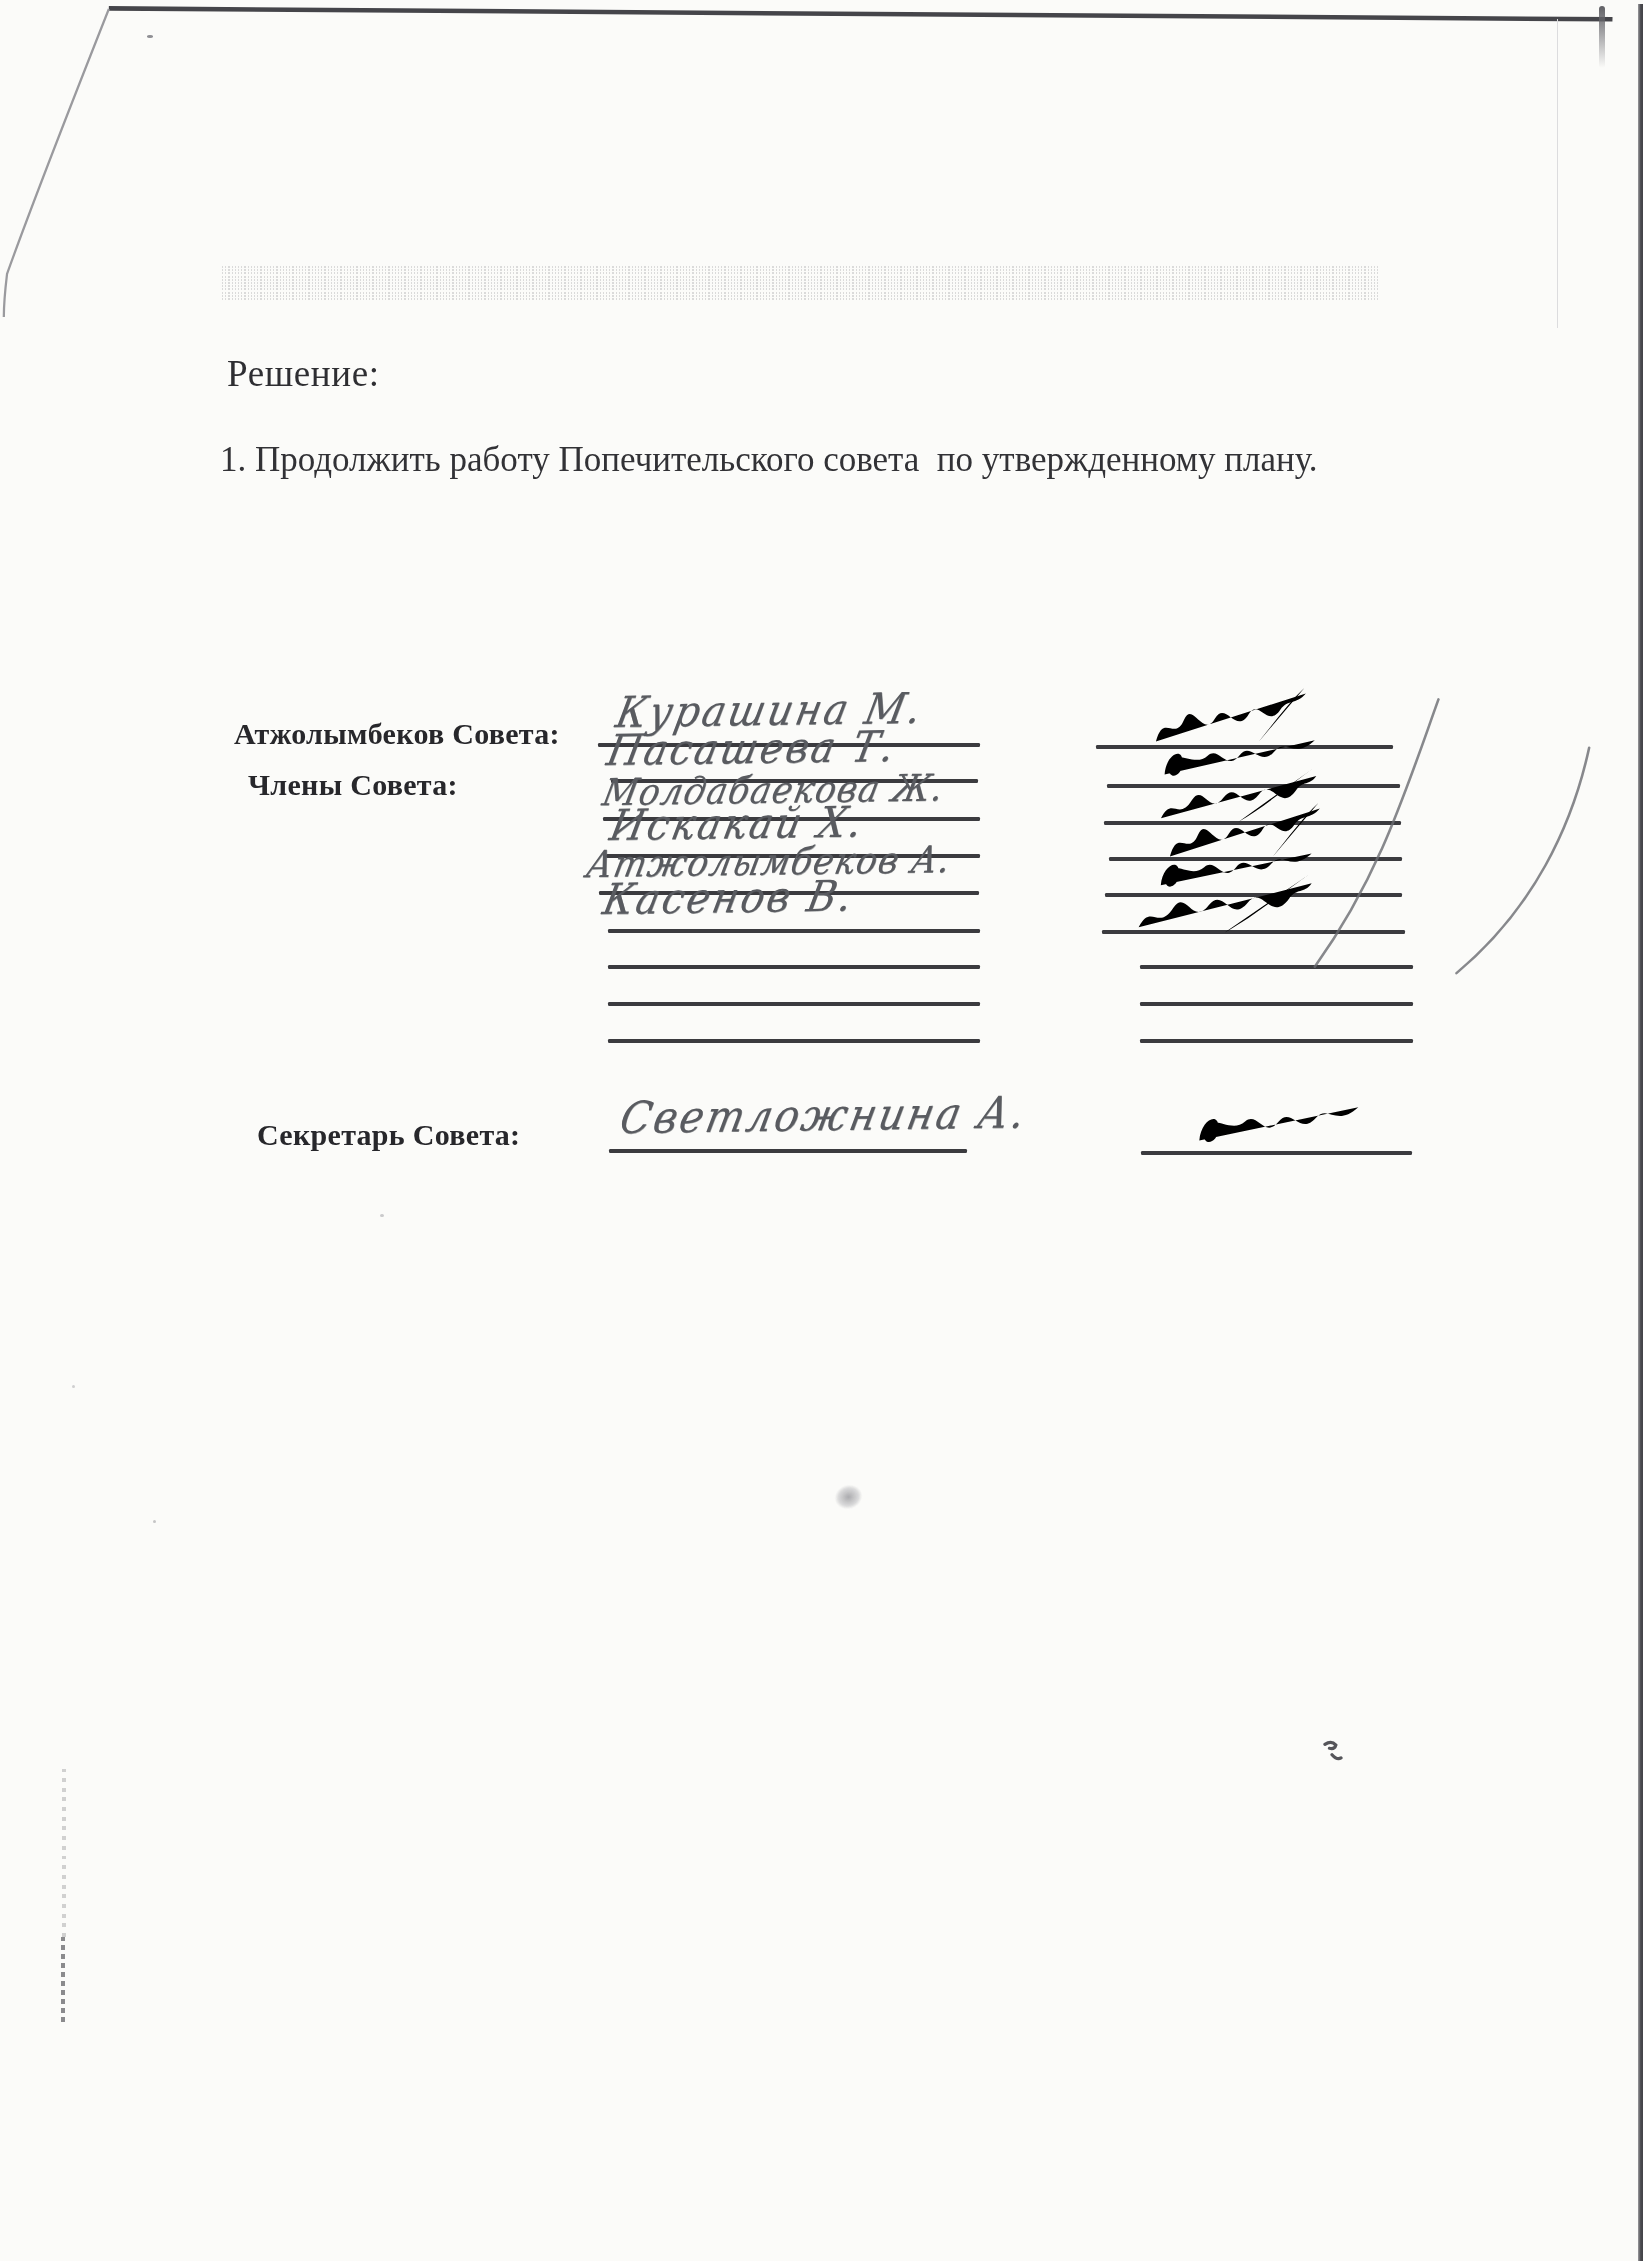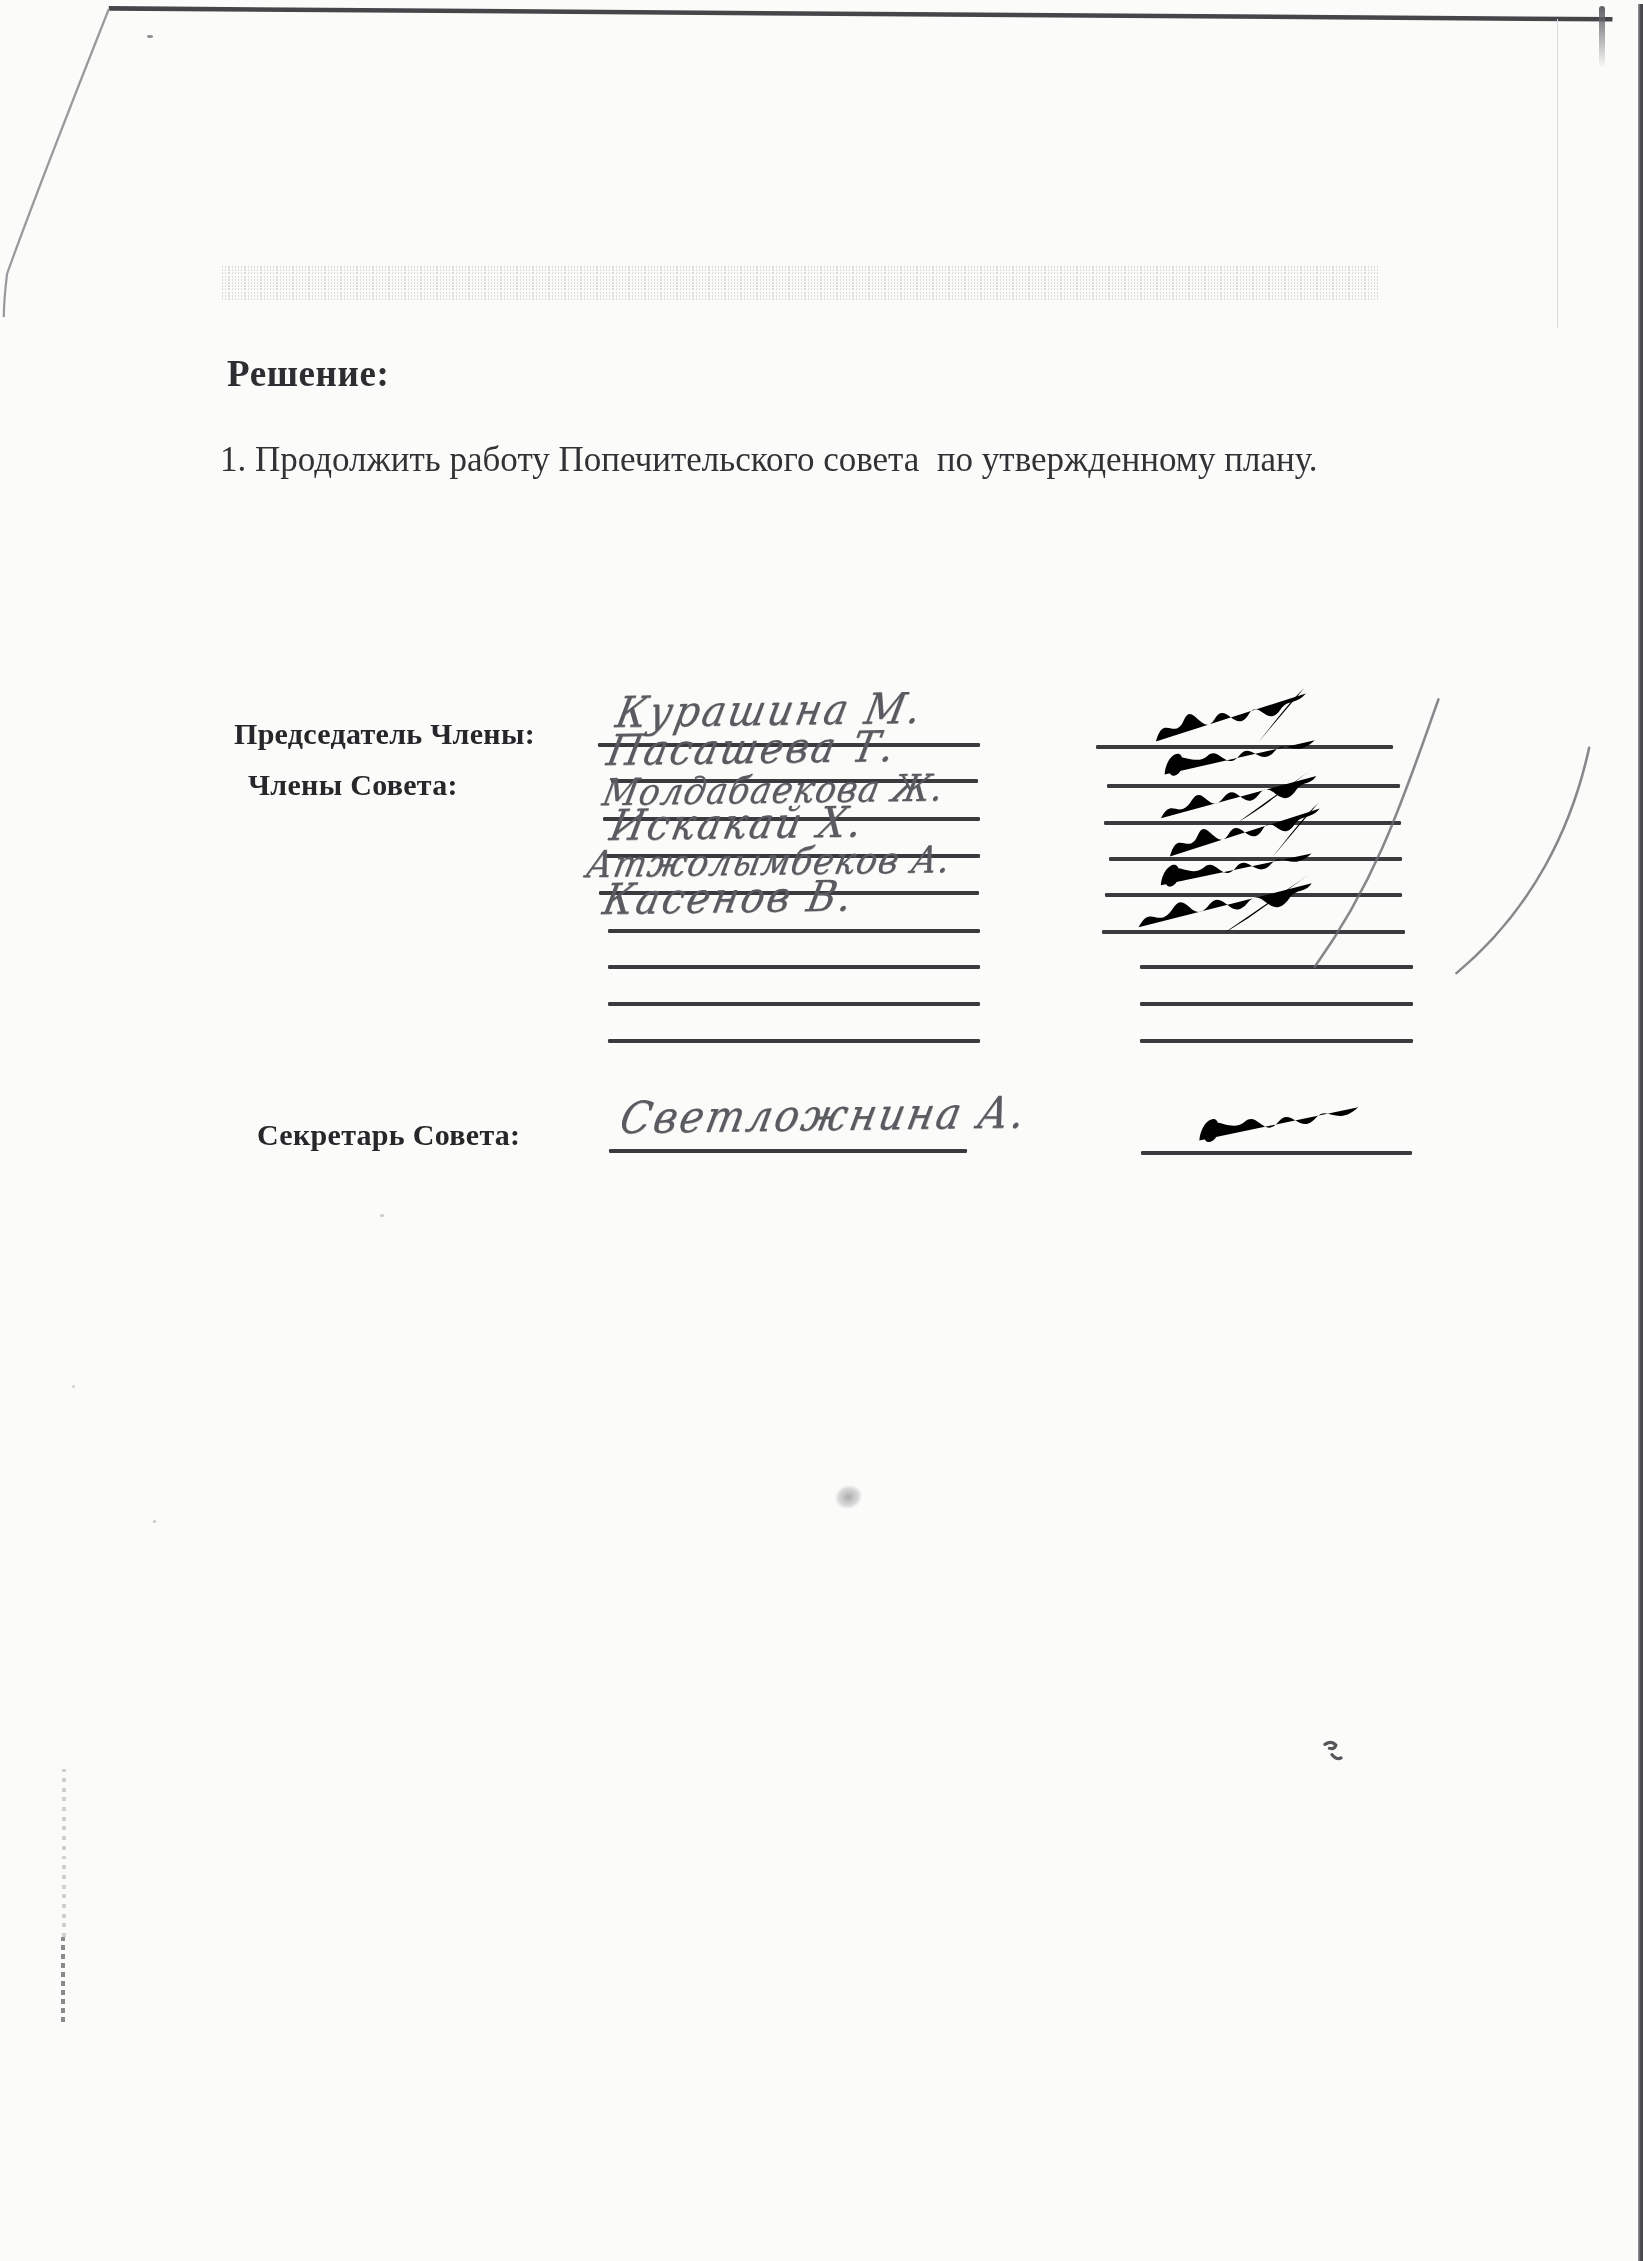--- a/index.html
+++ b/index.html
@@ -44,21 +44,21 @@
     background:repeating-linear-gradient(0deg, rgba(60,60,66,.8) 0 3.9px, transparent 3.9px 9.7px);
   }
   .left-dashes-b{
     left:61px;top:1937px;width:3.9px;height:85px;opacity:.62;
     background:repeating-linear-gradient(0deg, rgba(50,50,56,.9) 0 4.5px, transparent 4.5px 9px);
   }
   .speck{background:#8f8f94;border-radius:50%;}
   
   .heading{
     position:absolute;left:227px;top:352px;margin:0;
-    font-size:37px;font-weight:bold;letter-spacing:0.6px;color:var(--ink);
+    font-size:37px;font-weight:normal;letter-spacing:0.6px;color:var(--ink);
   }
   .item{
     position:absolute;left:220px;margin:0;white-space:pre;
     font-size:35px;color:#323236;letter-spacing:0px;
   }
   .item1{top:440px;}
   .item2{top:483px;}
   .sig-label{
     position:absolute;margin:0;font-weight:bold;
     font-size:30px;color:#27272b;letter-spacing:0.3px;white-space:nowrap;
@@ -116,21 +116,21 @@
   </svg>
   <div class="artifact left-dashes-a"></div>
   <div class="artifact left-dashes-b"></div>
   <div class="artifact speck" style="left:153px;top:1520px;width:3.2px;height:3.2px;opacity:.5;"></div>
   <div class="artifact speck" style="left:72px;top:1385px;width:3.2px;height:3.2px;opacity:.4;"></div>
   <div class="artifact speck" style="left:380px;top:1214px;width:3.9px;height:3.2px;opacity:.45;"></div>
 
   <h1 class="heading">Решение:</h1>
   <p class="item item1">1. Продолжить работу Попечительского совета  по утвержденному плану.</p>
 
-  <p class="sig-label" style="left:234px;top:717px;">Председатель Члены:</p>
+  <p class="sig-label" style="left:234px;top:717px;">Атжолымбеков Совета:</p>
   <p class="sig-label" style="left:248px;top:768px;">Члены Совета:</p>
   <p class="sig-label" style="left:257px;top:1118px;">Секретарь Совета:</p>
 
   <div class="sline" style="left:598px;top:743px;width:382px;"></div>
   <div class="sline" style="left:611px;top:779px;width:367px;"></div>
   <div class="sline" style="left:603px;top:817px;width:377px;"></div>
   <div class="sline" style="left:606px;top:854px;width:374px;"></div>
   <div class="sline" style="left:599px;top:891px;width:380px;"></div>
   <div class="sline" style="left:608px;top:929px;width:372px;"></div>
   <div class="sline" style="left:608px;top:965px;width:372px;"></div>

